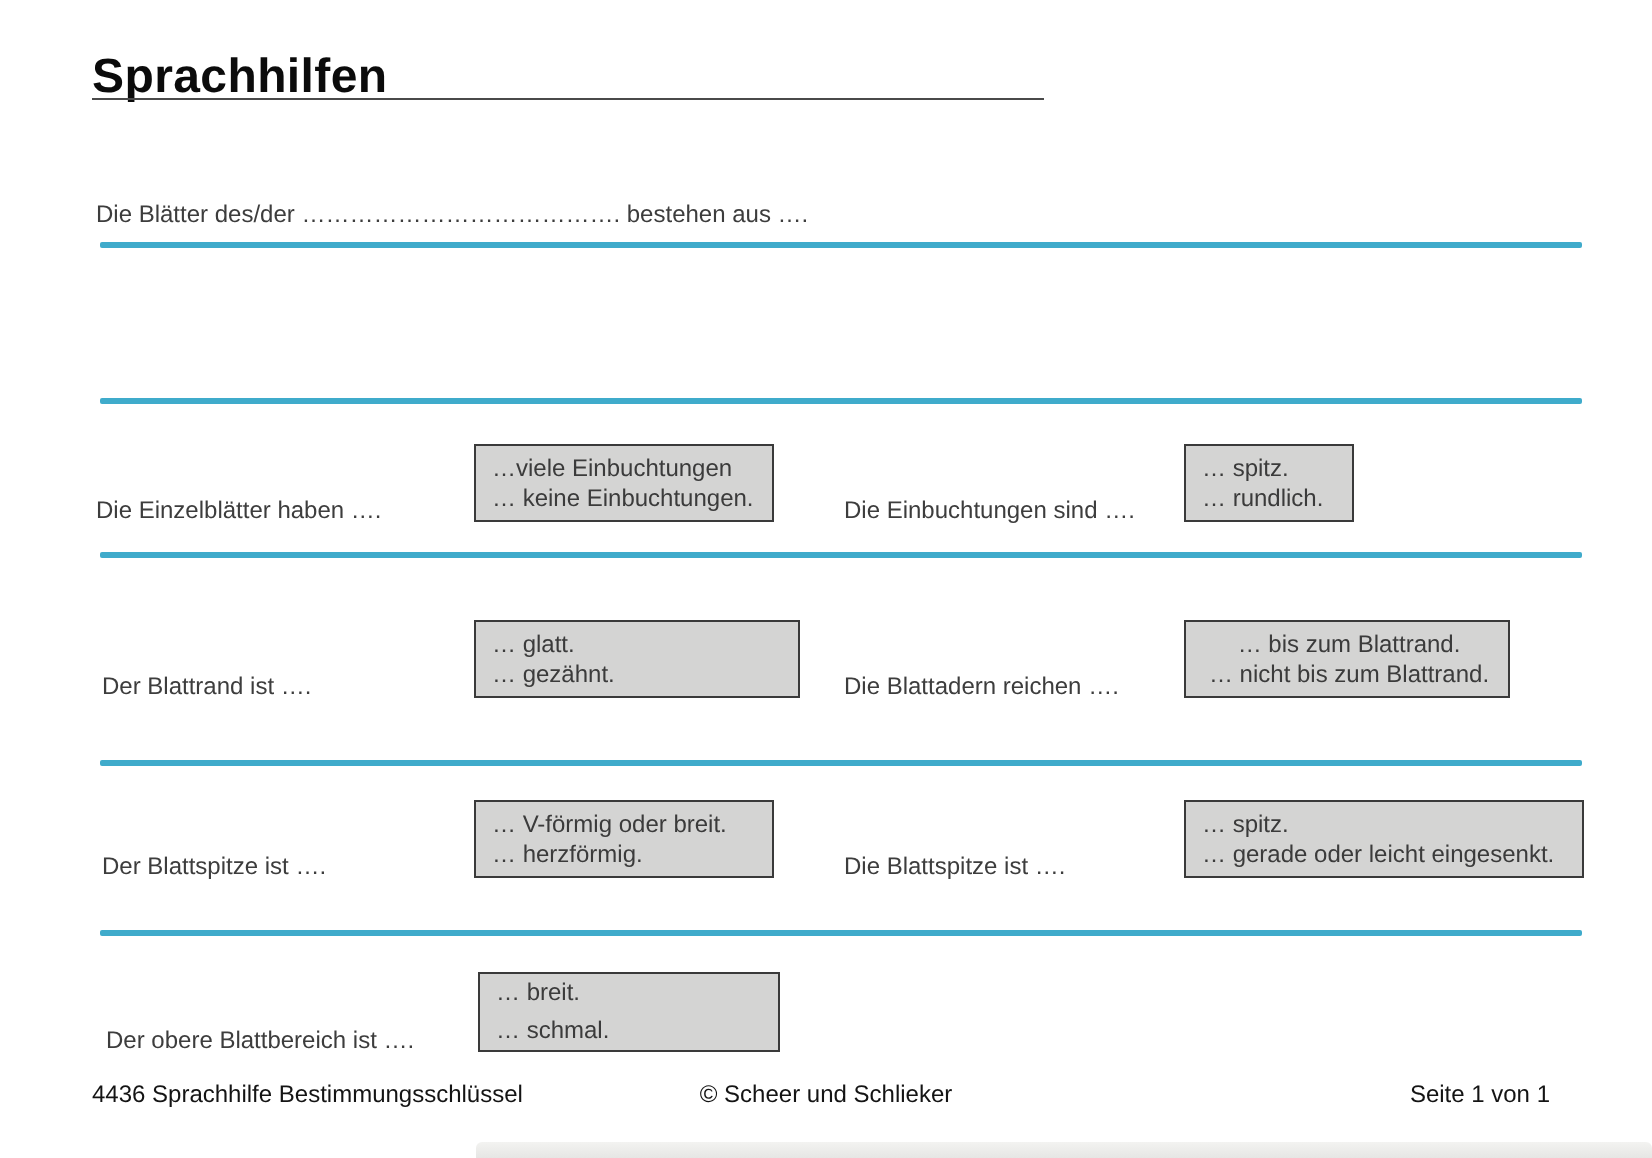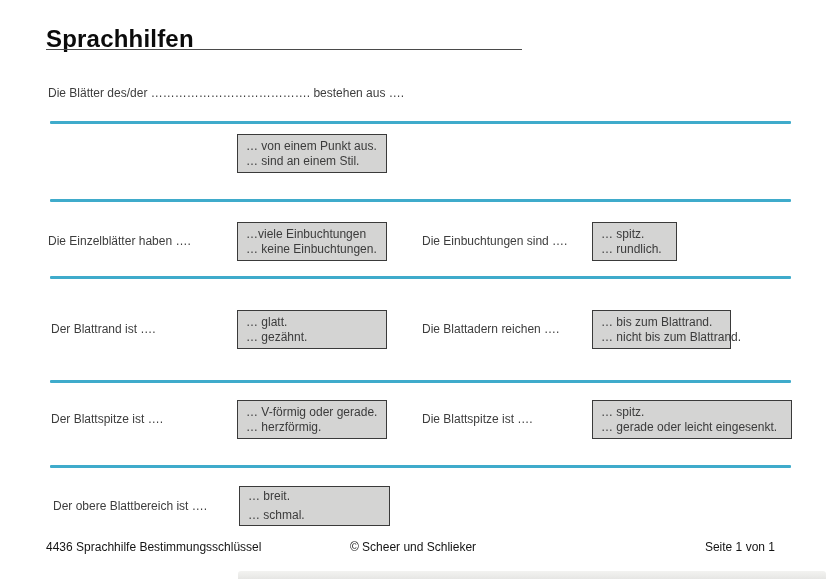--- a/index.html
+++ b/index.html
@@ -18,21 +18,21 @@
     margin:0; letter-spacing:0.2px;
   }
   .title-rule {
     position:absolute; left:46px; top:49px;
     width:476px; height:1px; background:#4a4a4a;
   }
 
   .label {
     position:absolute;
     font-size:12px; color:#3d3d3d;
-    line-height:15px; white-space:nowrap;
+    line-height:15px; white-space:nowrap;margin-top:14px;
   }
   .clipped { height:14px; overflow:hidden; }
 
   .opt-box {
     position:absolute;
     background:#d4d4d3;
     border:1.5px solid #3a3a3a;
     box-sizing:border-box;
     display:flex; flex-direction:column; justify-content:center;
     padding:2px 6px 2px 8px;
@@ -64,53 +64,49 @@
 <body>
 
 <div class="page">
 
   <h1 class="title">Sprachhilfen</h1>
   <div class="title-rule"></div>
 
   <div class="label" style="left:48px; top:86px">Die Blätter des/der …………………………………. bestehen aus ….</div>
   <div class="divider" style="top: 121px; background: rgb(63, 171, 203);"></div>
 
-  <div class="opt-box" style="left: 237px; top: 134px; width: 150px; height: 39px; background: rgb(212, 212, 211); border-color: rgb(58, 58, 58);">
-    <span>… von einem Punkt aus.</span>
-    <span>… sind an einem Stil.</span>
-  </div>
   <div class="divider" style="top: 199px; background: rgb(63, 171, 203);"></div>
 
   <div class="label" style="left:48px; top:234px">Die Einzelblätter haben ….</div>
   <div class="opt-box" style="left: 237px; top: 222px; width: 150px; height: 39px; background: rgb(212, 212, 211); border-color: rgb(58, 58, 58);">
     <span>…viele Einbuchtungen</span>
     <span>… keine Einbuchtungen.</span>
   </div>
   <div class="label" style="left:422px; top:234px">Die Einbuchtungen sind ….</div>
   <div class="opt-box" style="left: 592px; top: 222px; width: 85px; height: 39px; background: rgb(212, 212, 211); border-color: rgb(58, 58, 58);">
     <span>… spitz.</span>
     <span>… rundlich.</span>
   </div>
   <div class="divider" style="top: 276px; background: rgb(63, 171, 203);"></div>
 
   <div class="label" style="left:51px; top:322px">Der Blattrand ist ….</div>
-  <div class="opt-box" style="left: 237px; top: 310px; width: 150px; height: 39px; background: rgb(212, 212, 211); border-color: rgb(58, 58, 58);">
+  <div class="opt-box" style="left: 237px; top: 310px; width: 163px; height: 39px; background: rgb(212, 212, 211); border-color: rgb(58, 58, 58);">
     <span>… glatt.</span>
     <span>… gezähnt.</span>
   </div>
   <div class="label" style="left:422px; top:322px">Die Blattadern reichen ….</div>
-  <div class="opt-box" style="left: 592px; top: 310px; width: 139px; height: 39px; background: rgb(212, 212, 211); border-color: rgb(58, 58, 58);">
+  <div class="opt-box" style="left: 592px; top: 310px; width: 163px; height: 39px; background: rgb(212, 212, 211); border-color: rgb(58, 58, 58); align-items: center;">
     <span>… bis zum Blattrand.</span>
     <span>… nicht bis zum Blattrand.</span>
   </div>
   <div class="divider" style="top: 380px; background: rgb(63, 171, 203);"></div>
 
   <div class="label" style="left:51px; top:412px">Der Blattspitze ist ….</div>
   <div class="opt-box" style="left: 237px; top: 400px; width: 150px; height: 39px; background: rgb(212, 212, 211); border-color: rgb(58, 58, 58);">
-    <span>… V-förmig oder gerade.</span>
+    <span>… V-förmig oder breit.</span>
     <span>… herzförmig.</span>
   </div>
   <div class="label" style="left:422px; top:412px">Die Blattspitze ist ….</div>
   <div class="opt-box" style="left: 592px; top: 400px; width: 200px; height: 39px; background: rgb(212, 212, 211); border-color: rgb(58, 58, 58);">
     <span>… spitz.</span>
     <span>… gerade oder leicht eingesenkt.</span>
   </div>
   <div class="divider" style="top: 465px; background: rgb(63, 171, 203);"></div>
 
   <div class="label" style="left:53px; top:499px">Der obere Blattbereich ist ….</div>

